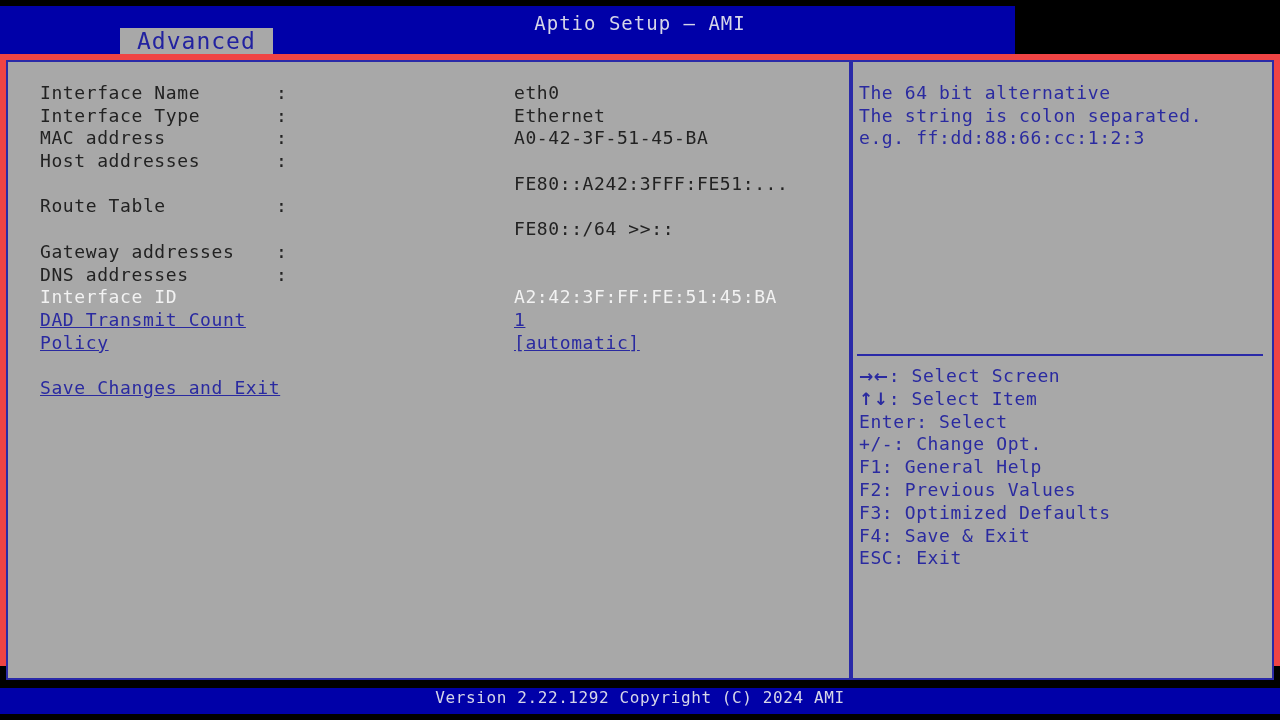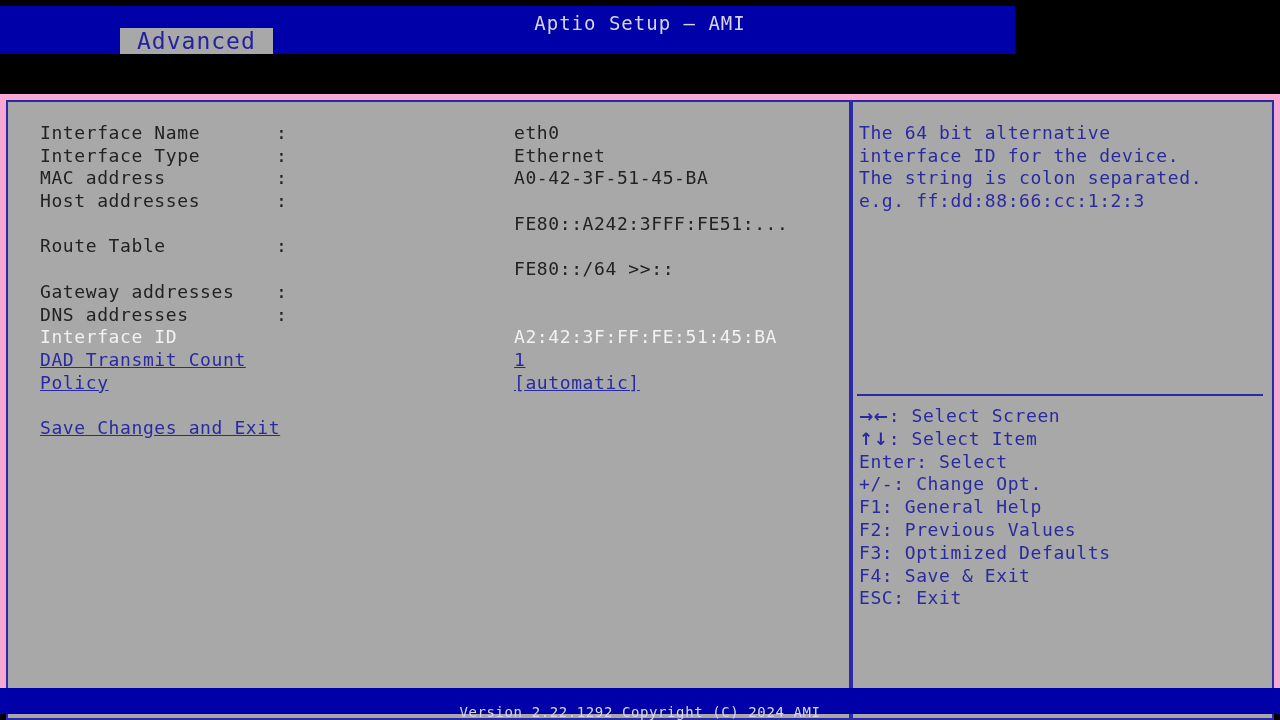--- a/index.html
+++ b/index.html
@@ -64,22 +64,21 @@
     white-space: pre;
   }
 
   
   .bodyarea {
     position: absolute;
     left: 0;
     top: 54px;
     width: 1280px;
     height: 612px;
-    background: #f9a8d4;
-    margin-top: 40px;
+    background: #ef4444;
   }
 
   .panel {
     position: absolute;
     box-sizing: border-box;
     border: 2px solid #2a2aa8;
     background: #a8a8a8;
   }
   .panel-left {
     left: 6px;
@@ -182,25 +181,25 @@
     position: absolute;
     left: 0;
     top: 688px;
     width: 1280px;
     height: 26px;
     background: #0000a8;
   }
   .footer-text {
     position: absolute;
     left: 0;
-    top: 16px;
+    top: 0;
     width: 1280px;
     text-align: center;
     color: #d6d6e8;
-    font-size: 14px;
+    font-size: 16px;
     letter-spacing: 0.6px;
     white-space: pre;
   }
 </style>
 </head>
 <body>
 
 <div id="screen">
 
   <div class="titlebar">
@@ -228,21 +227,20 @@
           <div class="row"><span class="label c-blue">DAD Transmit Count</span><span class="colon c-blue"></span><span class="value c-blue">1</span></div>
           <div class="row"><span class="label c-blue">Policy</span><span class="colon c-blue"></span><span class="value c-blue">[automatic]</span></div>
           <div class="spacer"></div>
           <div class="row"><span class="label c-blue">Save Changes and Exit</span></div>
         </div>
     </div>
 
     <div class="panel panel-right">
       <div class="help" id="help-text">
           <div class="hline">The 64 bit alternative</div>
-          <div class="hline">interface ID for the device.</div>
           <div class="hline">The string is colon separated.</div>
           <div class="hline">e.g. ff:dd:88:66:cc:1:2:3</div>
         </div>
       <div class="hdivider"></div>
       <div class="legend" id="key-legend">
           <div class="lline"><span class="glyph">→←</span><span>: Select Screen</span></div>
           <div class="lline"><span class="glyph">↑↓</span><span>: Select Item</span></div>
           <div class="lline"><span>Enter: Select</span></div>
           <div class="lline"><span>+/-: Change Opt.</span></div>
           <div class="lline"><span>F1: General Help</span></div>

